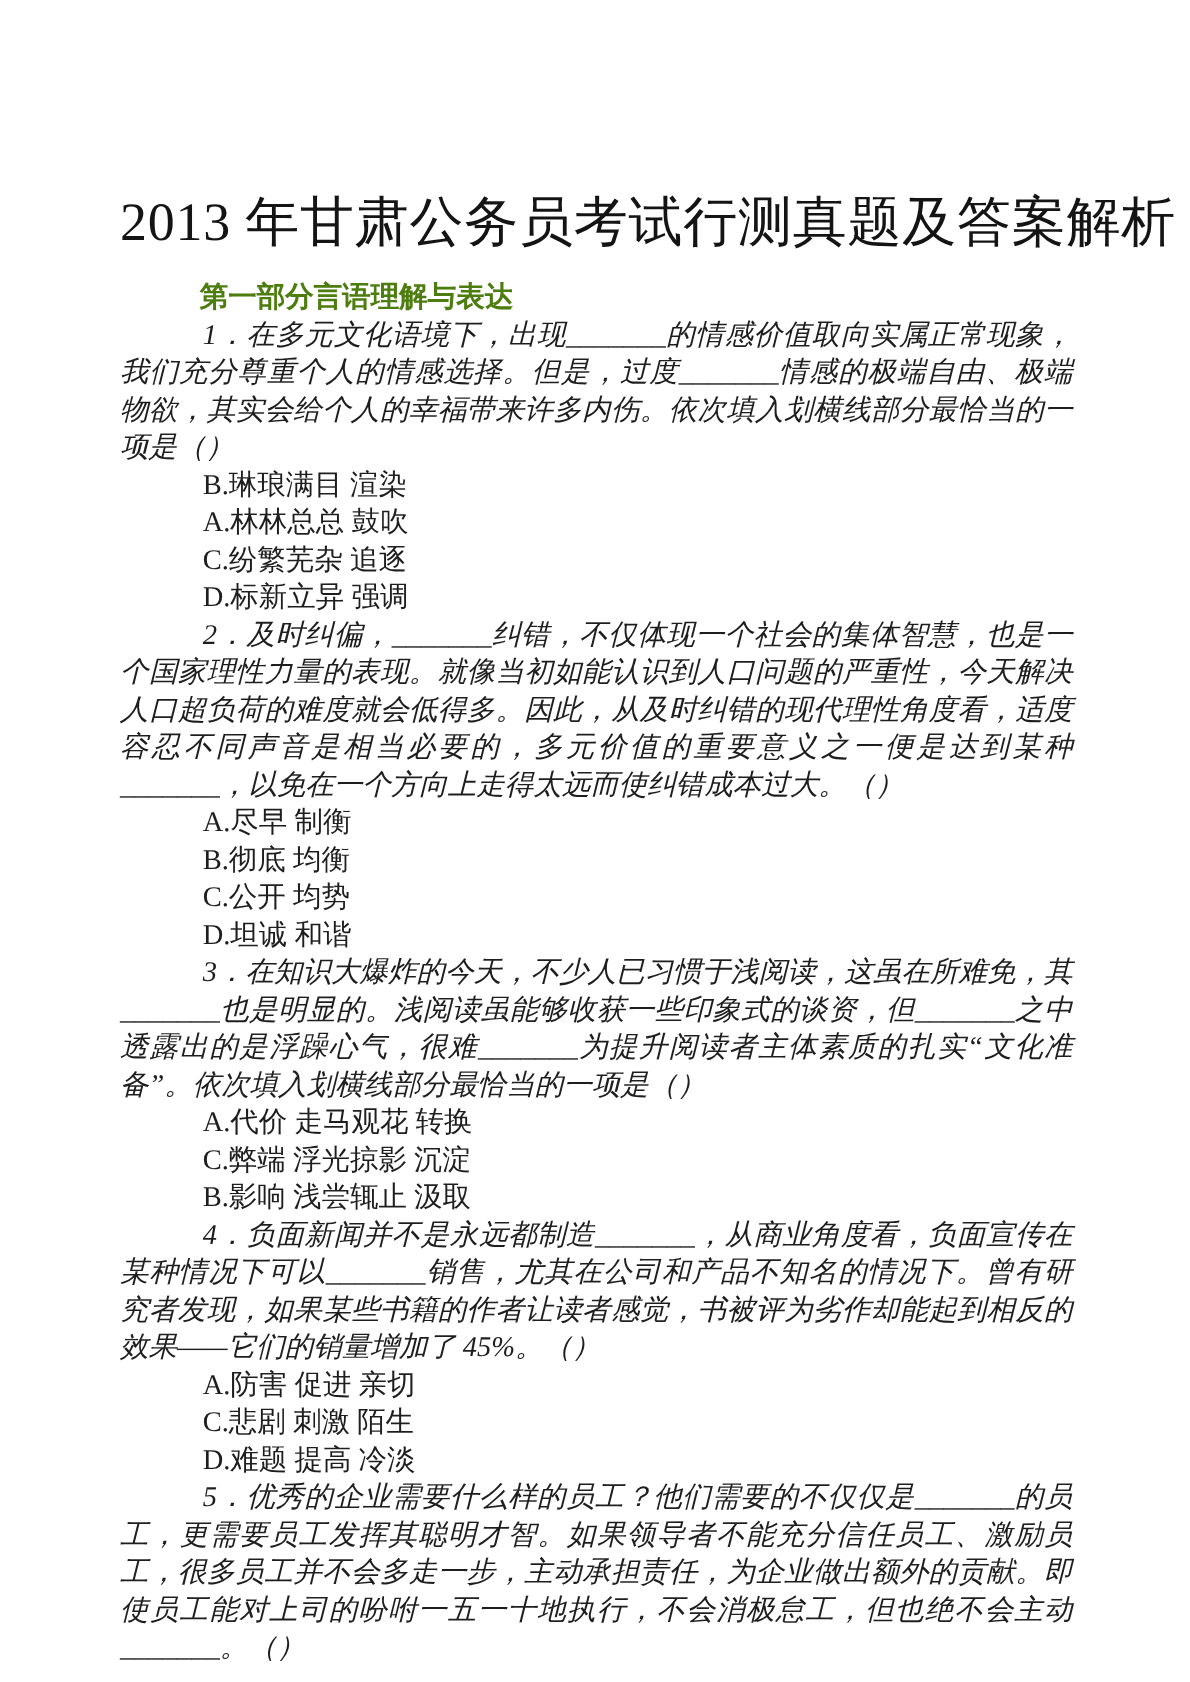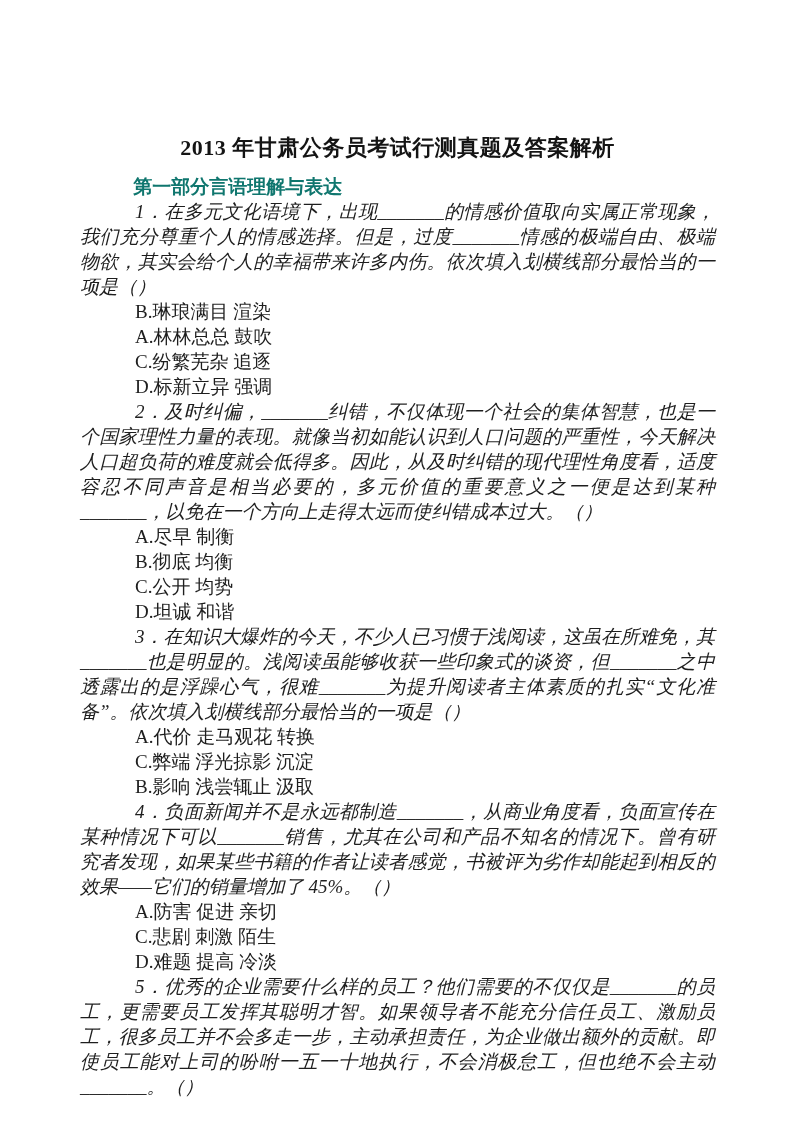--- a/index.html
+++ b/index.html
@@ -13,35 +13,35 @@
     width: 793px;
     height: 1121px;
     background: #ffffff;
     padding: 126px 78px 0 80px;
     font-family: "Liberation Serif", "DejaVu Serif", serif;
     font-size: 19px;
     line-height: 25px;
     color: #1e1e1e;
   }
   .doc-title {
-    font-size: 22px;
+    font-size: 36px;
     line-height: 44px;
-    font-weight: bold;
+    font-weight: normal;
     text-align: center;
     letter-spacing: 0.5px;
     white-space: nowrap;
-    margin-bottom: 4px;
+    margin-bottom: 16px;
     color: #141414;
   }
   .section-heading {
     font-size: 19px;
     line-height: 25px;
     font-weight: bold;
     text-indent: 2.8em;
-    color: #0f766e;
+    color: #4d7c0f;
   }
   .stem {
     text-indent: 2.9em;
     text-align: justify;
     font-style: italic;
   }
   .option {
     padding-left: 2.9em;
   }
 </style>

